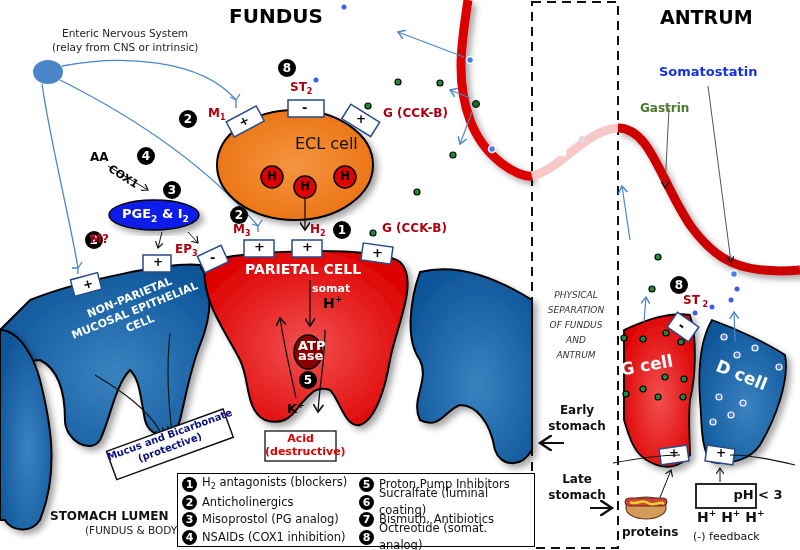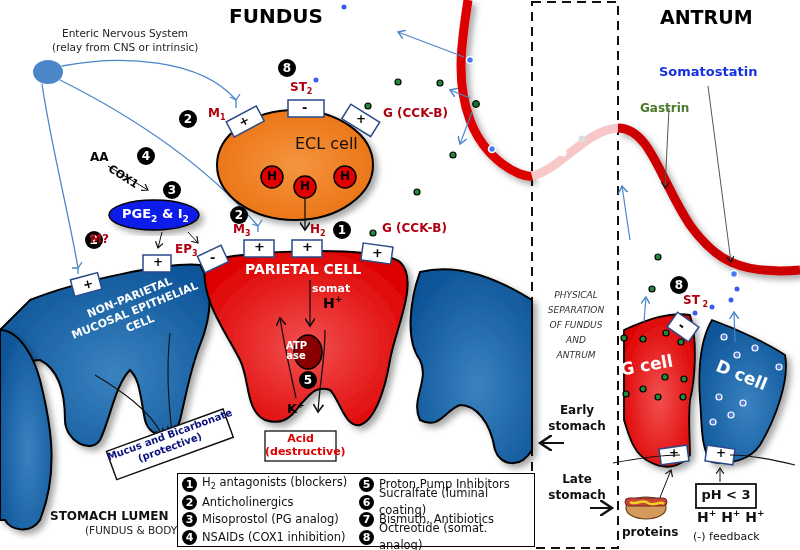--- a/index.html
+++ b/index.html
@@ -216,21 +216,21 @@
 <div class="lbl" style="left:310px;top:222px;font-size:12px;font-weight:bold;color:#b00010;">H<sub style="font-size:8px">2</sub></div>
 <div class="lbl" style="left:382px;top:221px;font-size:12px;font-weight:bold;color:#b00010;">G (CCK-B)</div>
 <div class="lbl" style="left:175px;top:242px;font-size:12px;font-weight:bold;color:#b00010;">EP<sub style="font-size:8px">3</sub></div>
 <div class="lbl" style="left:210px;top:250px;font-size:13px;font-weight:bold;">-</div>
 <div class="lbl" style="left:254px;top:239px;font-size:13px;font-weight:bold;">+</div>
 <div class="lbl" style="left:302px;top:239px;font-size:13px;font-weight:bold;">+</div>
 <div class="lbl" style="left:372px;top:245px;font-size:13px;font-weight:bold;">+</div>
 <div class="lbl" style="left:245px;top:261px;font-size:14px;font-weight:bold;color:#fff;">PARIETAL CELL</div>
 <div class="lbl" style="left:312px;top:282px;font-size:11px;font-weight:bold;color:#fff;">somat</div>
 <div class="lbl" style="left:323px;top:294px;font-size:14px;font-weight:bold;color:#000;">H<sup style="font-size:9px">+</sup></div>
-<div class="lbl" style="left:286px;top:341px;font-size:10px;font-weight:bold;color:#fff;text-align:center;line-height:10px;width:20px;">
+<div class="lbl" style="left:298px;top:341px;font-size:13px;font-weight:bold;color:#fff;text-align:center;line-height:10px;width:20px;">
   <div>ATP</div>
   <div>ase</div>
 </div>
 <div class="lbl" style="left:287px;top:400px;font-size:13px;font-weight:bold;color:#000;">K<sup style="font-size:9px">+</sup></div>
 <div class="lbl" style="left:265px;top:432px;width:71px;text-align:center;font-size:11px;font-weight:bold;color:#e00000;line-height:13px;">
   <div>Acid</div>
   <div>(destructive)</div>
 </div>
 
 <div class="lbl" style="left:90px;top:232px;font-size:12px;font-weight:bold;color:#b00010;">M?</div>
@@ -306,17 +306,17 @@
 
 <div class="lbl" style="left:659px;top:64px;font-size:13px;font-weight:bold;color:#1530e0;text-align:center;">Somatostatin</div>
 <div class="lbl" style="left:640px;top:101px;font-size:12px;font-weight:bold;color:#4a7a2a;">Gastrin</div>
 <div class="lbl" style="left:683px;top:293px;font-size:12px;font-weight:bold;color:#b00010;">ST<sub style="font-size:8px"> 2</sub></div>
 <div class="lbl" style="left:679px;top:318px;font-size:13px;font-weight:bold;transform:rotate(35deg);">-</div>
 <div class="lbl" style="left:620px;top:355px;font-size:17px;font-weight:bold;color:#fff;transform:rotate(-10deg);">G cell</div>
 <div class="lbl" style="left:715px;top:365px;font-size:17px;font-weight:bold;color:#fff;transform:rotate(22deg);">D cell</div>
 <div class="lbl" style="left:669px;top:446px;font-size:12px;font-weight:bold;">+</div>
 <div class="lbl" style="left:716px;top:446px;font-size:12px;font-weight:bold;">+</div>
 <div class="lbl" style="left:622px;top:525px;font-size:12px;font-weight:bold;color:#111;">proteins</div>
-<div class="lbl" style="left:696px;top:487px;width:60px;text-align:center;font-size:13px;font-weight:bold;color:#111;">pH &lt; 3</div>
+<div class="lbl" style="left:696px;top:487px;width:60px;text-align:center;font-size:13px;font-weight:bold;color:#111;padding-left:32px;">pH &lt; 3</div>
 <div class="lbl" style="left:697px;top:508px;font-size:14px;font-weight:bold;color:#111;">H<sup style="font-size:9px">+</sup> H<sup style="font-size:9px">+</sup> H<sup style="font-size:9px">+</sup></div>
 <div class="lbl" style="left:693px;top:530px;font-size:11px;font-weight:normal;color:#111;text-align:center;">(-) feedback</div>
 
 </div>
 
 </body></html>

